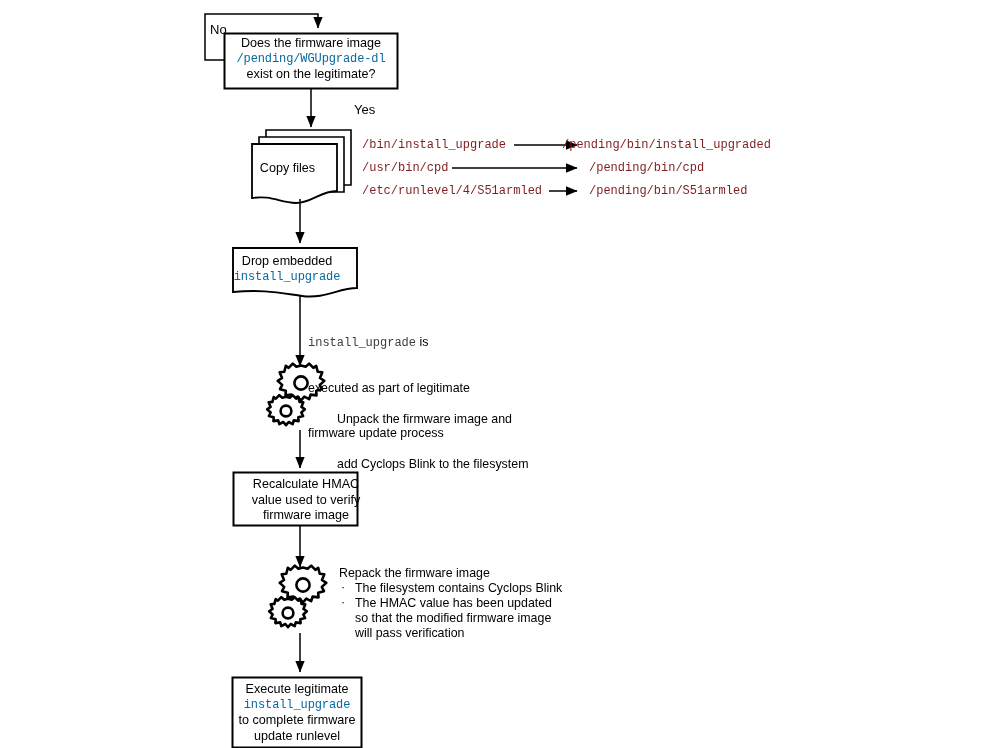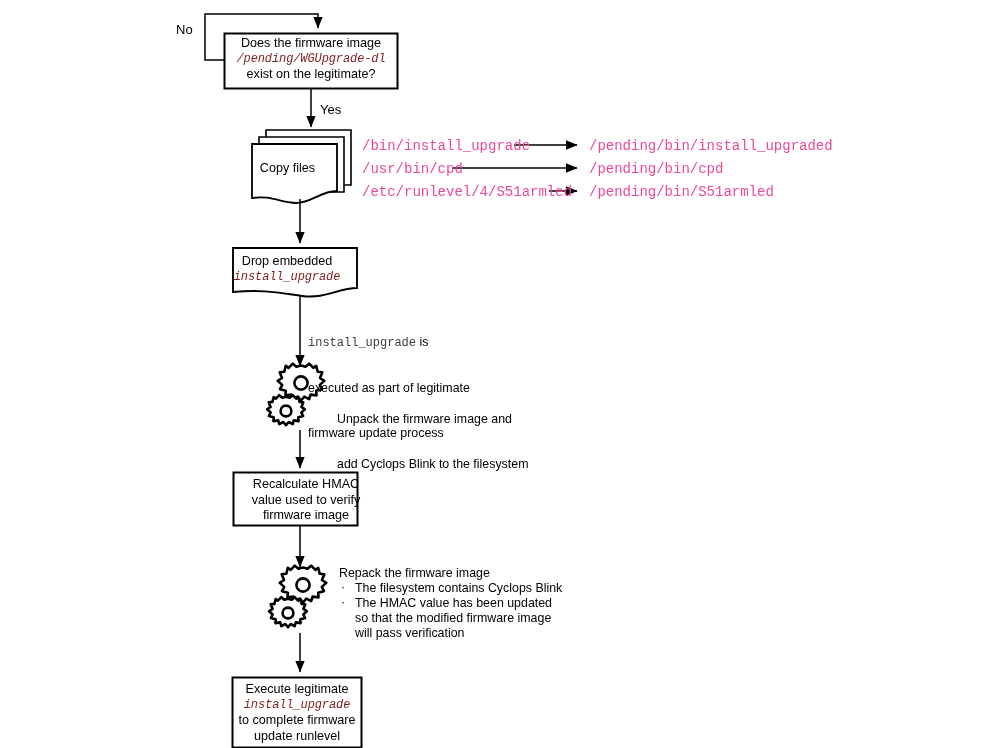--- a/index.html
+++ b/index.html
@@ -25,44 +25,44 @@
     top: 0;
     width: 981px;
     height: 748px;
   }
   
   .lbl {
     position: absolute;
     white-space: pre;
     line-height: 1.18;
     color: #000;
+    margin-left: 34px;
   }
   .edge-label {
     font-family: "Liberation Sans", sans-serif;
     font-size: 13px;
   }
   .node-text {
     position: absolute;
     text-align: center;
     line-height: 15.5px;
     font-size: 12.6px;
     font-family: "Liberation Sans", sans-serif;
   }
   .node-text .m {
     font-family: "Liberation Mono", monospace;
     font-size: 12px;
+    color: #0369a1;
+    letter-spacing: -0.1px;
+  }
+  .maprow {
+    position: absolute;
+    font-family: "Liberation Mono", monospace;
+    font-size: 12px;
     color: #7f1d1d;
-    letter-spacing: -0.1px;
-    font-style: italic;
-  }
-  .maprow {
-    position: absolute;
-    font-family: "Liberation Mono", monospace;
-    font-size: 14px;
-    color: #ec4899;
     white-space: pre;
   }
   .annot {
     position: absolute;
     font-family: "Liberation Sans", sans-serif;
     font-size: 12.4px;
     line-height: 15px;
     white-space: pre;
   }
   .annot .m {
@@ -223,21 +223,21 @@
     <div>Does the firmware image</div>
     <div class="m">/pending/WGUpgrade-dl</div>
     <div>exist on the legitimate?</div>
   </div>
 
   <div class="node-text" style="left:252px; top:161px; width:71px;">
     <div>Copy files</div>
   </div>
 
   <div class="maprow" style="left:362px; top:138px;">/bin/install_upgrade</div>
-  <div class="maprow" style="left:589px; top:138px;">/pending/bin/install_upgraded</div>
+  <div class="maprow" style="left:562px; top:138px;">/pending/bin/install_upgraded</div>
 
   <div class="maprow" style="left:362px; top:161px;">/usr/bin/cpd</div>
   <div class="maprow" style="left:589px; top:161px;">/pending/bin/cpd</div>
 
   <div class="maprow" style="left:362px; top:184px;">/etc/runlevel/4/S51armled</div>
   <div class="maprow" style="left:589px; top:184px;">/pending/bin/S51armled</div>
 
   <div class="node-text" style="left:226px; top:254px; width:122px;">
     <div>Drop embedded</div>
     <div class="m">install_upgrade</div>

